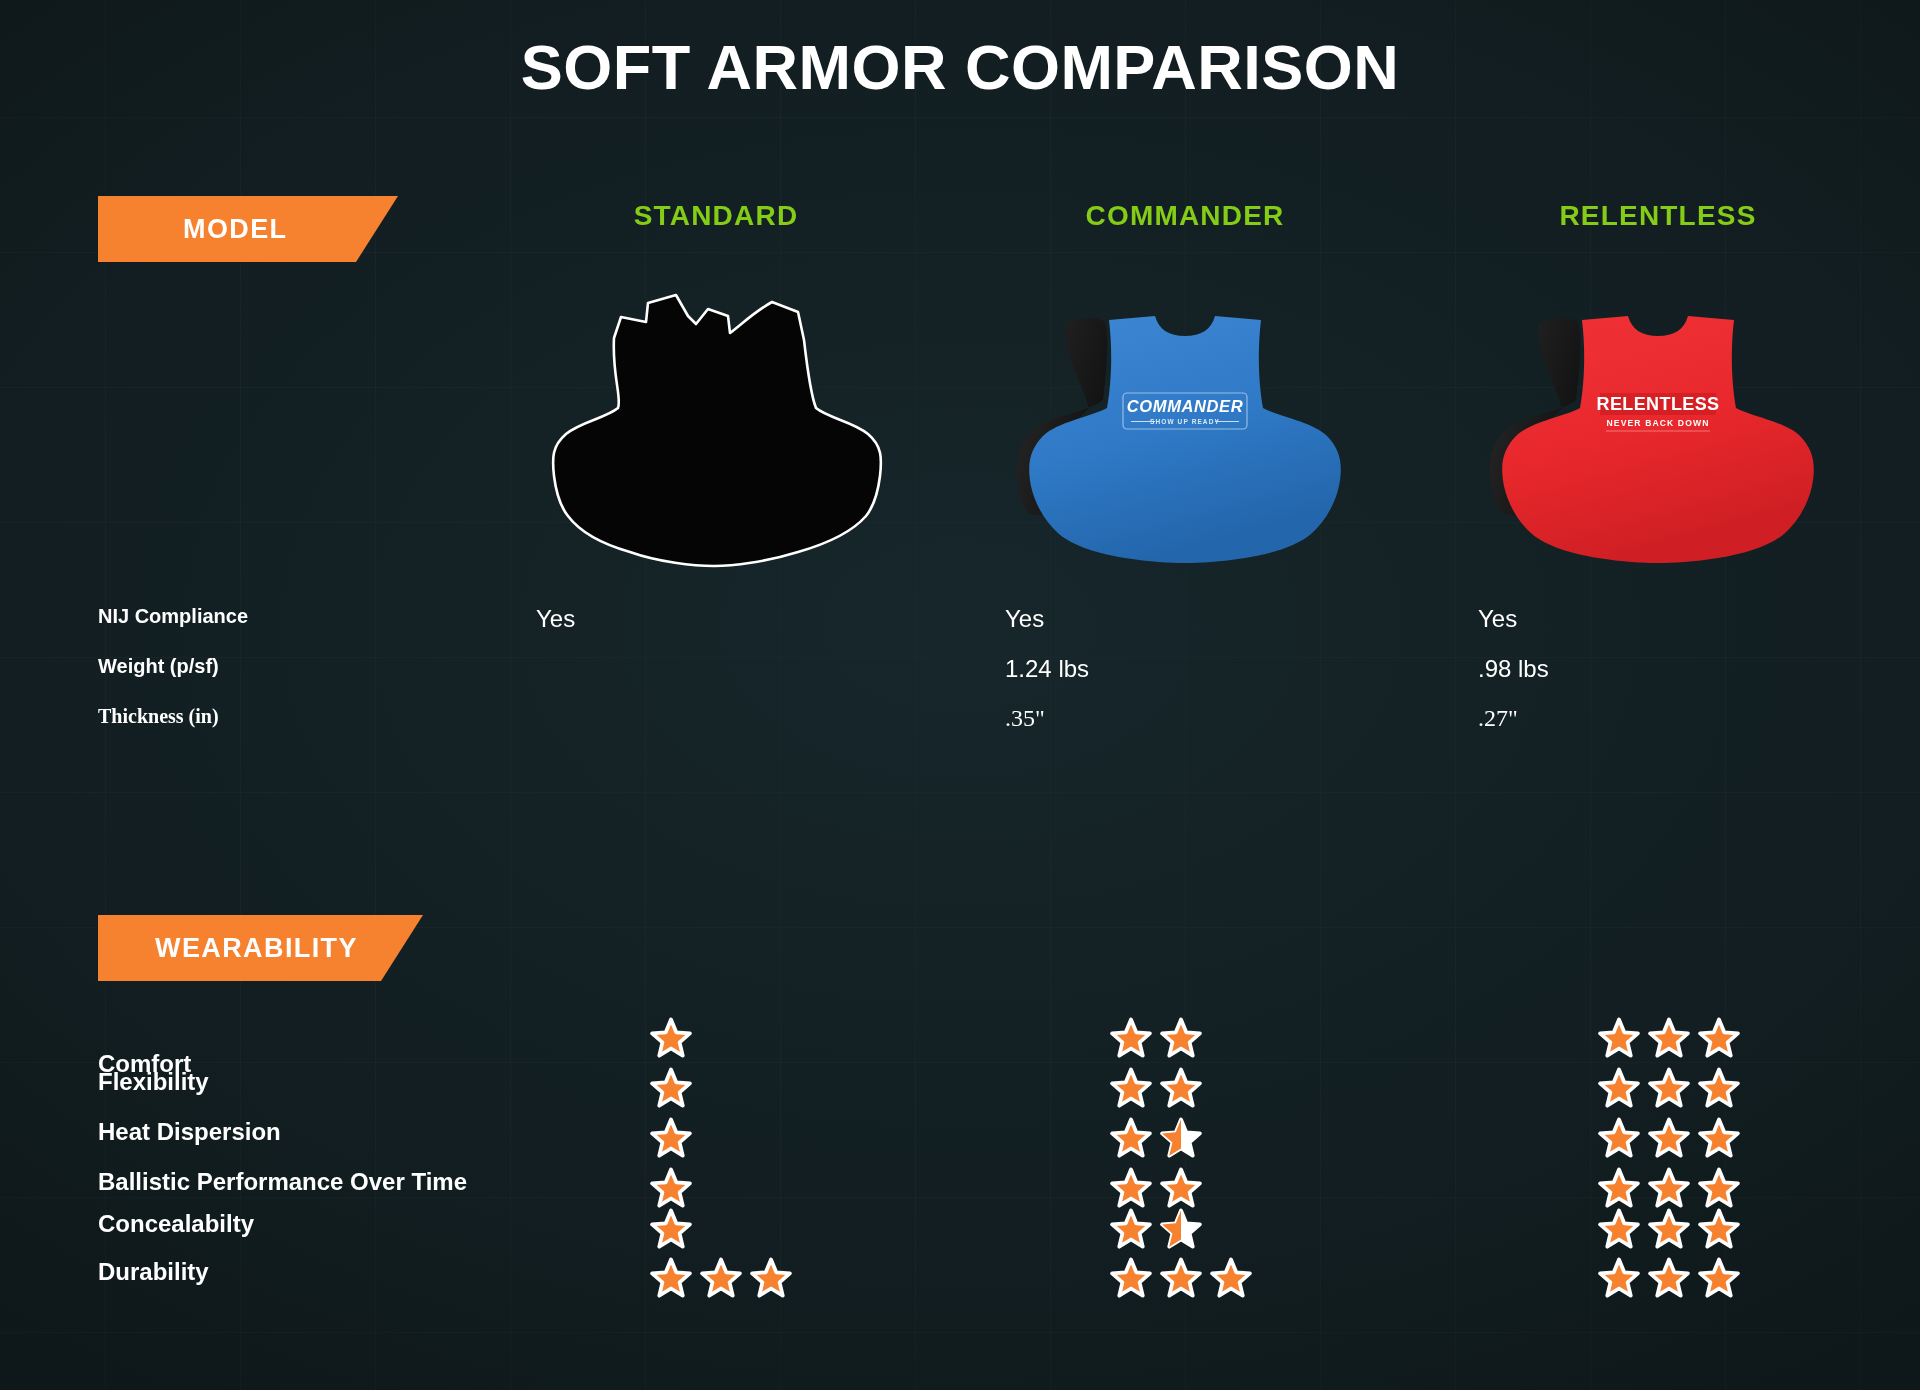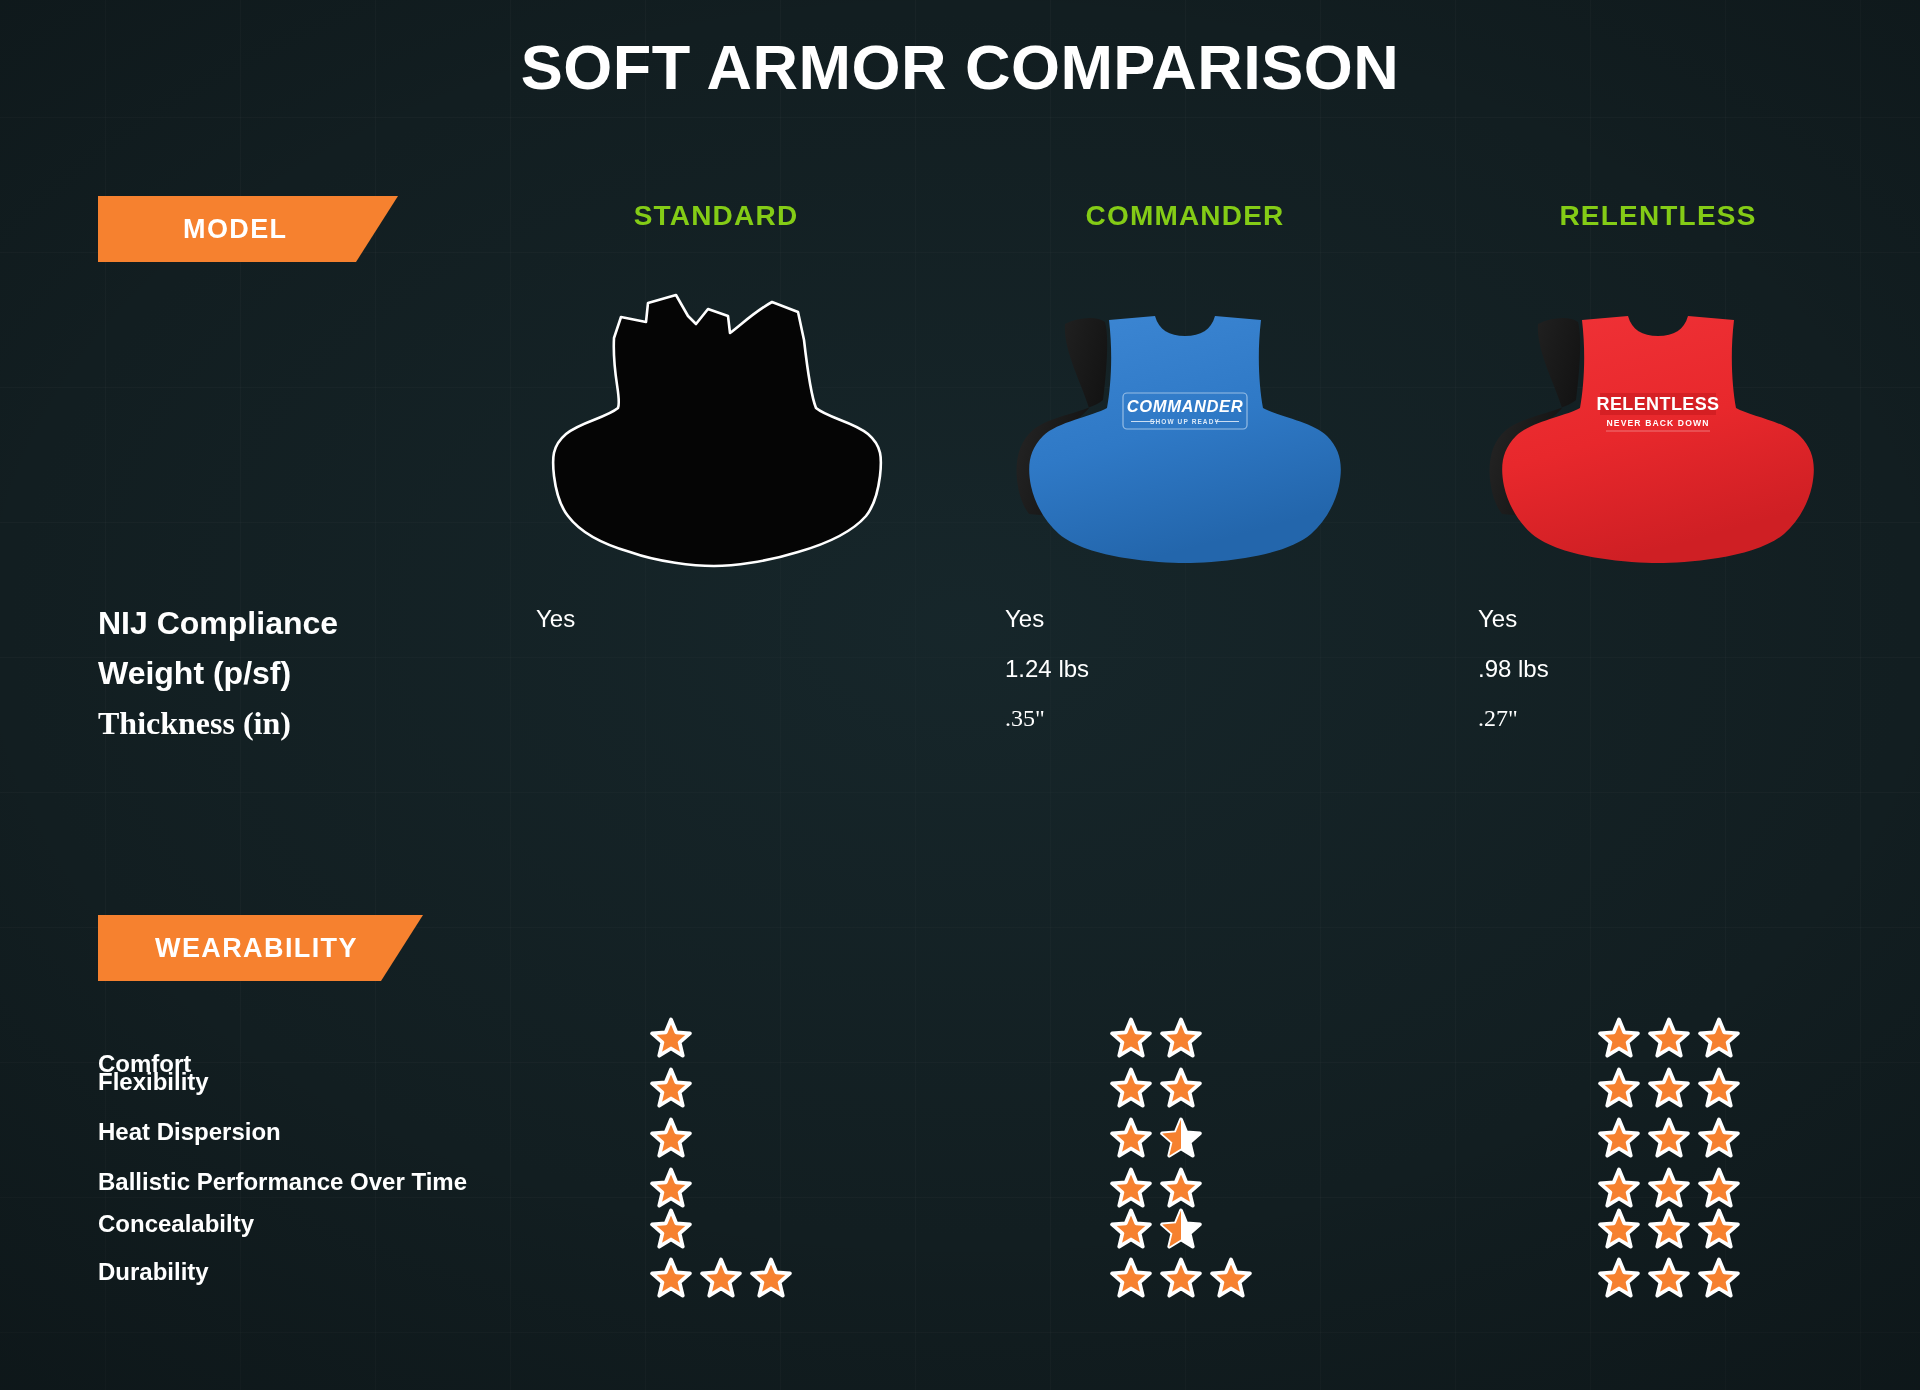--- a/index.html
+++ b/index.html
@@ -71,21 +71,21 @@
   
   .vest-wrap{position:absolute;top:290px;width:360px;height:280px;}
   #vest-0{left:536px;}
   #vest-1{left:1005px;}
   #vest-2{left:1478px;}
   .vest-wrap svg{display:block;width:100%;height:100%;}
 
   
   .spec-label{
     position:absolute;left:98px;
-    font-size:32px;font-weight:bold;color:#ffffff;
+    font-size:20px;font-weight:bold;color:#ffffff;
     white-space:nowrap;
   }
   .spec-value{
     position:absolute;width:360px;text-align:left;
     font-size:24px;font-weight:normal;color:#ffffff;
   }
   .spec-row-0{top:605px;}
   .spec-row-1{top:655px;}
   .spec-row-2{top:705px;font-family:Liberation Serif, serif;}
   .spec-c0{left:536px;}

